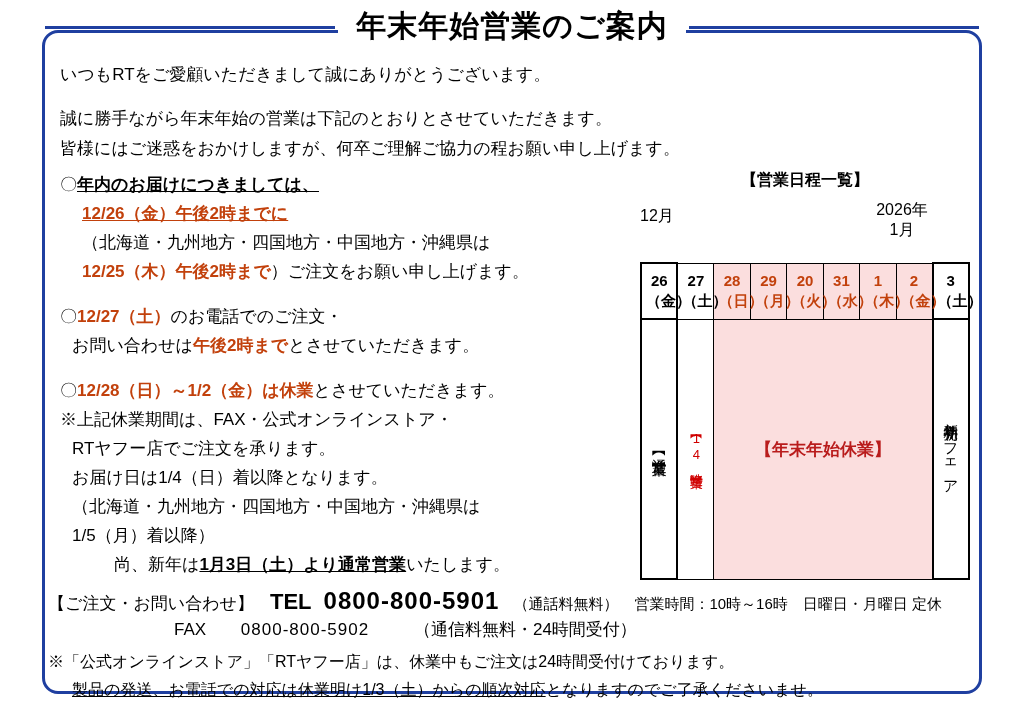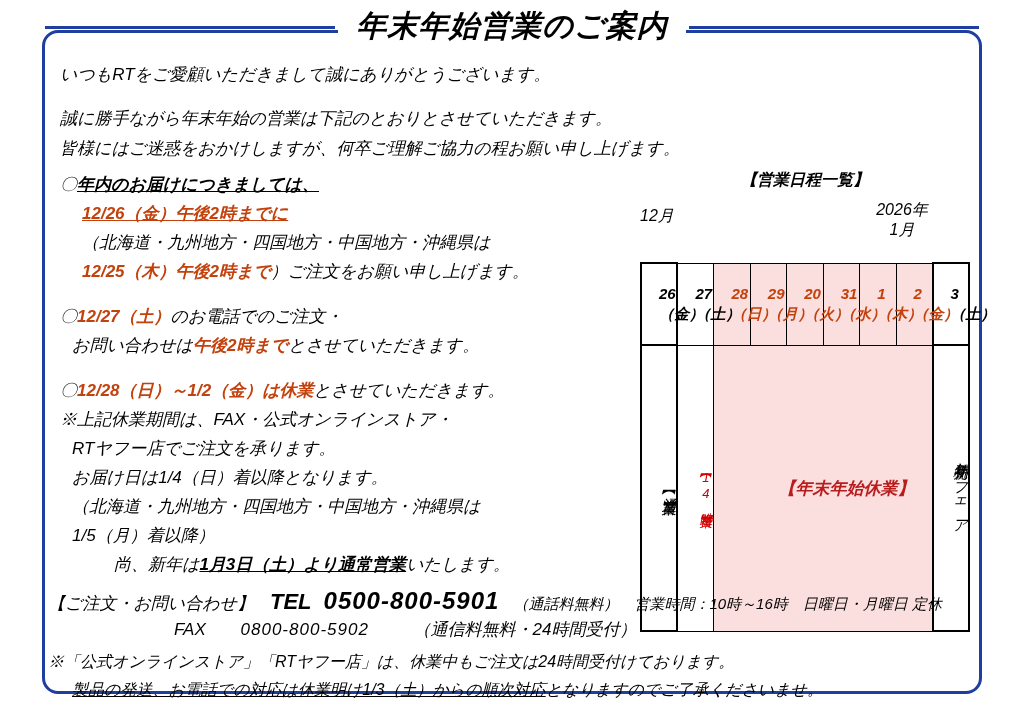--- a/index.html
+++ b/index.html
@@ -11,21 +11,20 @@
     height: 721px;
     background: #ffffff;
     font-family: "Liberation Sans", sans-serif;
     color: #000000;
     overflow: hidden;
   }
   .page {
     position: relative;
     width: 1024px;
     height: 721px;
-    font-style: italic;
   }
   
   .frame {
     position: absolute;
     left: 42px;
     top: 30px;
     width: 940px;
     height: 664px;
     border: 3px solid #1f3fa0;
     border-radius: 16px;
@@ -126,23 +125,23 @@
   table.cal {
     position: absolute;
     left: 0;
     top: 92px;
     border-collapse: collapse;
     width: 330px;
     table-layout: fixed;
   }
   table.cal td {
     border: 1px solid #000000;
-    text-align: right;
+    text-align: center;
     font-size: 15px;
-    padding: 17px;
+    padding: 4px;
     vertical-align: middle;
   }
   table.cal .outer { border: 2px solid #000000; }
   .cal-head td {
     height: 46px;
     line-height: 20px;
     font-weight: bold;
   }
   .cal-body td {
     height: 250px;
@@ -324,21 +323,21 @@
     </div>
 
     <div class="closing">
       <span>尚、新年は</span><span class="b u">1月3日（土）より通常営業</span><span>いたします。</span>
     </div>
 
     <div class="contact">
       <div class="tel-row">
         <span class="label">【ご注文・お問い合わせ】</span>
         <span class="tel-word">TEL</span>
-        <span class="tel-num">0500-800-5901</span>
+        <span class="tel-num">0800-800-5901</span>
         <span class="tel-note">（通話料無料）</span>
         <span class="hours">営業時間：10時～16時　日曜日・月曜日 定休</span>
       </div>
       <div class="fax-row">
         <span>FAX</span>
         <span class="fax-num">0800-800-5902</span>
         <span class="fax-note">（通信料無料・24時間受付）</span>
       </div>
       <div class="note1">※「公式オンラインストア」「RTヤフー店」は、休業中もご注文は24時間受付けております。</div>
       <div class="note2">

